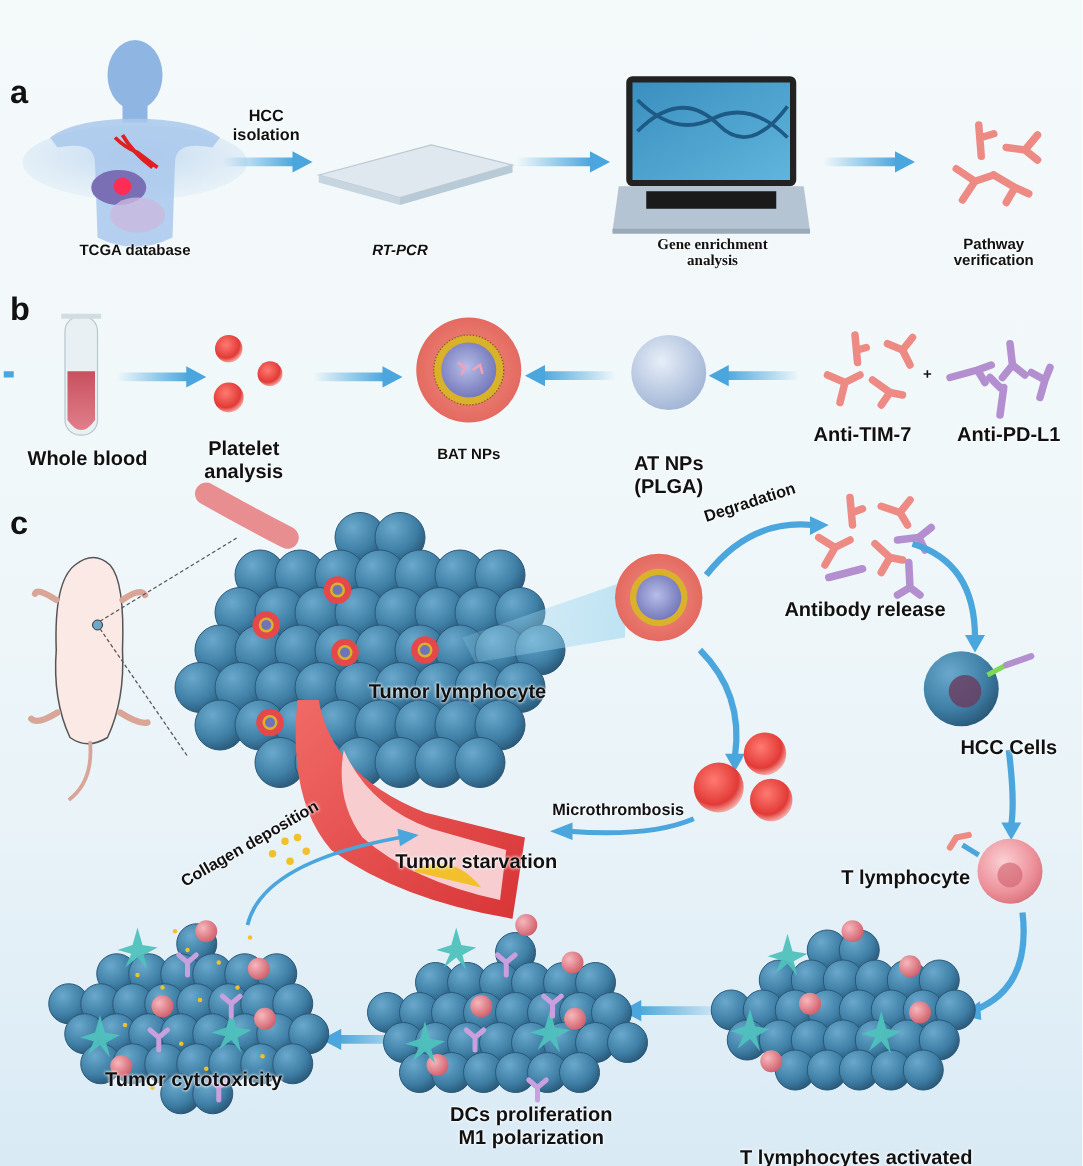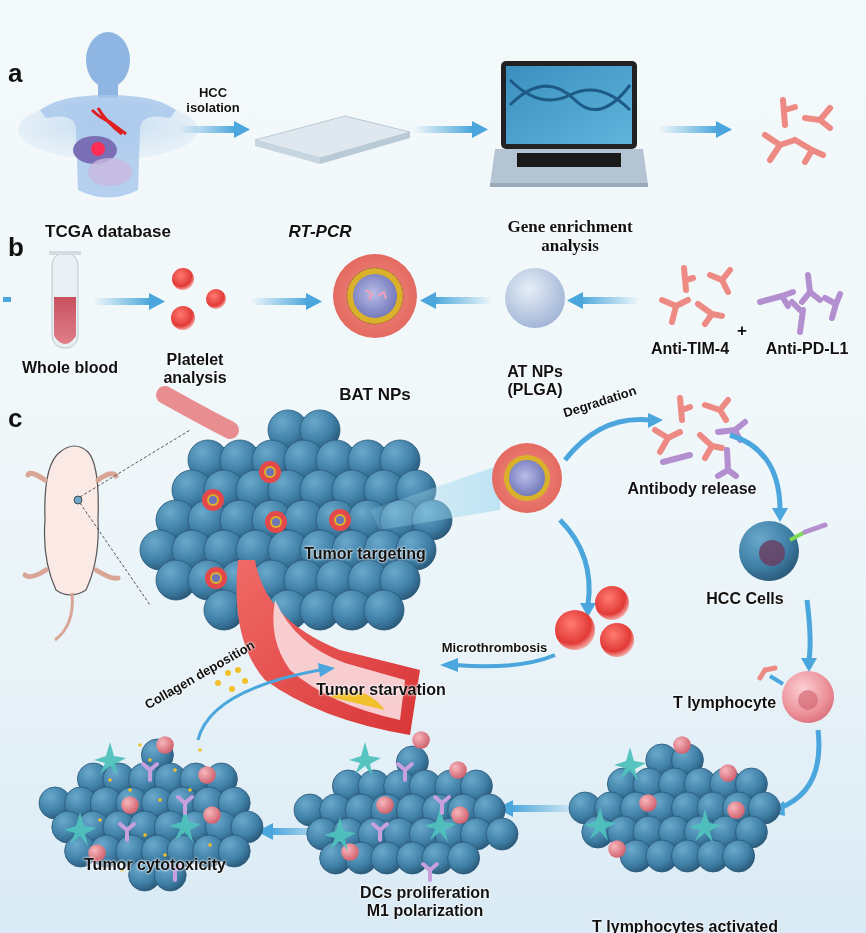--- a/index.html
+++ b/index.html
@@ -2,21 +2,21 @@
 <html><head>
 <meta charset="utf-8">
 <style>
   html, body { margin:0; padding:0; }
   body { width:866px; height:933px; overflow:hidden; background:#fff; font-family:"Liberation Sans", sans-serif; }
   #stage { position:relative; width:866px; height:933px;
     background: linear-gradient(180deg, #f4f9fa 0%, #f1f8fa 40%, #e9f3f8 70%, #d9eaf5 100%); overflow:hidden; }
   .lbl { position:absolute; font-weight:bold; color:#111; text-align:center; white-space:nowrap; line-height:1.12;
          text-shadow: 0 0 2px #fff, 0 0 3px #fff; }
   .panel { position:absolute; font-weight:bold; font-size:26px; color:#111; }
-  .t17 { font-size:17px;margin-top:28px; }
+  .t17 { font-size:12px; }
   .t16 { font-size:16px; }
   .t13 { font-size:13px; }
   svg.layer { position:absolute; left:0; top:0; }
 </style>
 </head>
 <body>
 
 <div id="stage">
 
   <svg class="layer" width="866" height="933" viewBox="0 0 866 933">
@@ -514,39 +514,43 @@
   <div class="lbl t17" style="left:38px; top:194px; width:140px;">TCGA database</div>
   <div class="lbl t13" style="left:178px; top:86px; width:70px;">
     <div>HCC</div>
     <div>isolation</div>
   </div>
   <div class="lbl t17" style="left:270px; top:194px; width:100px;font-style:italic;">RT-PCR</div>
   <div class="lbl t17" style="left:490px; top:189px; width:160px;font-family:Liberation Serif, serif;">
     <div>Gene enrichment</div>
     <div>analysis</div>
   </div>
+  <div class="lbl t17" style="left:740px; top:189px; width:110px;">
+    <div>Pathway</div>
+    <div>verification</div>
+  </div>
 
   <div class="lbl t16" style="left:10px; top:359px; width:120px;">Whole blood</div>
   <div class="lbl t16" style="left:145px; top:351px; width:100px;">
     <div>Platelet</div>
     <div>analysis</div>
   </div>
   <div class="lbl t17" style="left:325px; top:357px; width:100px;">BAT NPs</div>
   <div class="lbl t16" style="left:495px; top:363px; width:80px;text-align:center;">
     <div>AT NPs</div>
     <div>(PLGA)</div>
   </div>
-  <div class="lbl t16" style="left:640px; top:340px; width:100px;">Anti-TIM-4</div>
+  <div class="lbl t16" style="left:640px; top:340px; width:100px;">Anti-TIM-7</div>
   <div class="lbl t17" style="left:732px; top:293px; width:20px;">+</div>
   <div class="lbl t16" style="left:752px; top:340px; width:110px;">Anti-PD-L1</div>
 
-  <div class="lbl t16" style="left:295px; top:545px; width:140px;">Tumor targeting</div>
+  <div class="lbl t16" style="left:295px; top:545px; width:140px;">Tumor lymphocyte</div>
   <div class="lbl t13" style="left:555px; top:395px; width:90px; transform:rotate(-18deg);">Degradation</div>
   <div class="lbl t16" style="left:617px; top:480px; width:150px;">Antibody release</div>
-  <div class="lbl t16" style="left:690px; top:590px; width:110px;">HCC Cells</div>
+  <div class="lbl t16" style="left:752px; top:590px; width:110px;">HCC Cells</div>
   <div class="lbl t16" style="left:662px; top:694px; width:125px;">T lymphocyte</div>
   <div class="lbl t13" style="left:432px; top:641px; width:125px;">Microthrombosis</div>
   <div class="lbl t16" style="left:306px; top:681px; width:150px;">Tumor starvation</div>
   <div class="lbl t13" style="left:130px; top:668px; width:140px; transform:rotate(-30deg);">Collagen deposition</div>
   <div class="lbl t16" style="left:580px; top:886px; width:210px;margin-top:32px;">T lymphocytes activated</div>
   <div class="lbl t16" style="left:340px; top:884px; width:170px;">
     <div>DCs proliferation</div>
     <div>M1 polarization</div>
   </div>
   <div class="lbl t16" style="left:70px; top:856px; width:170px;">Tumor cytotoxicity</div>

